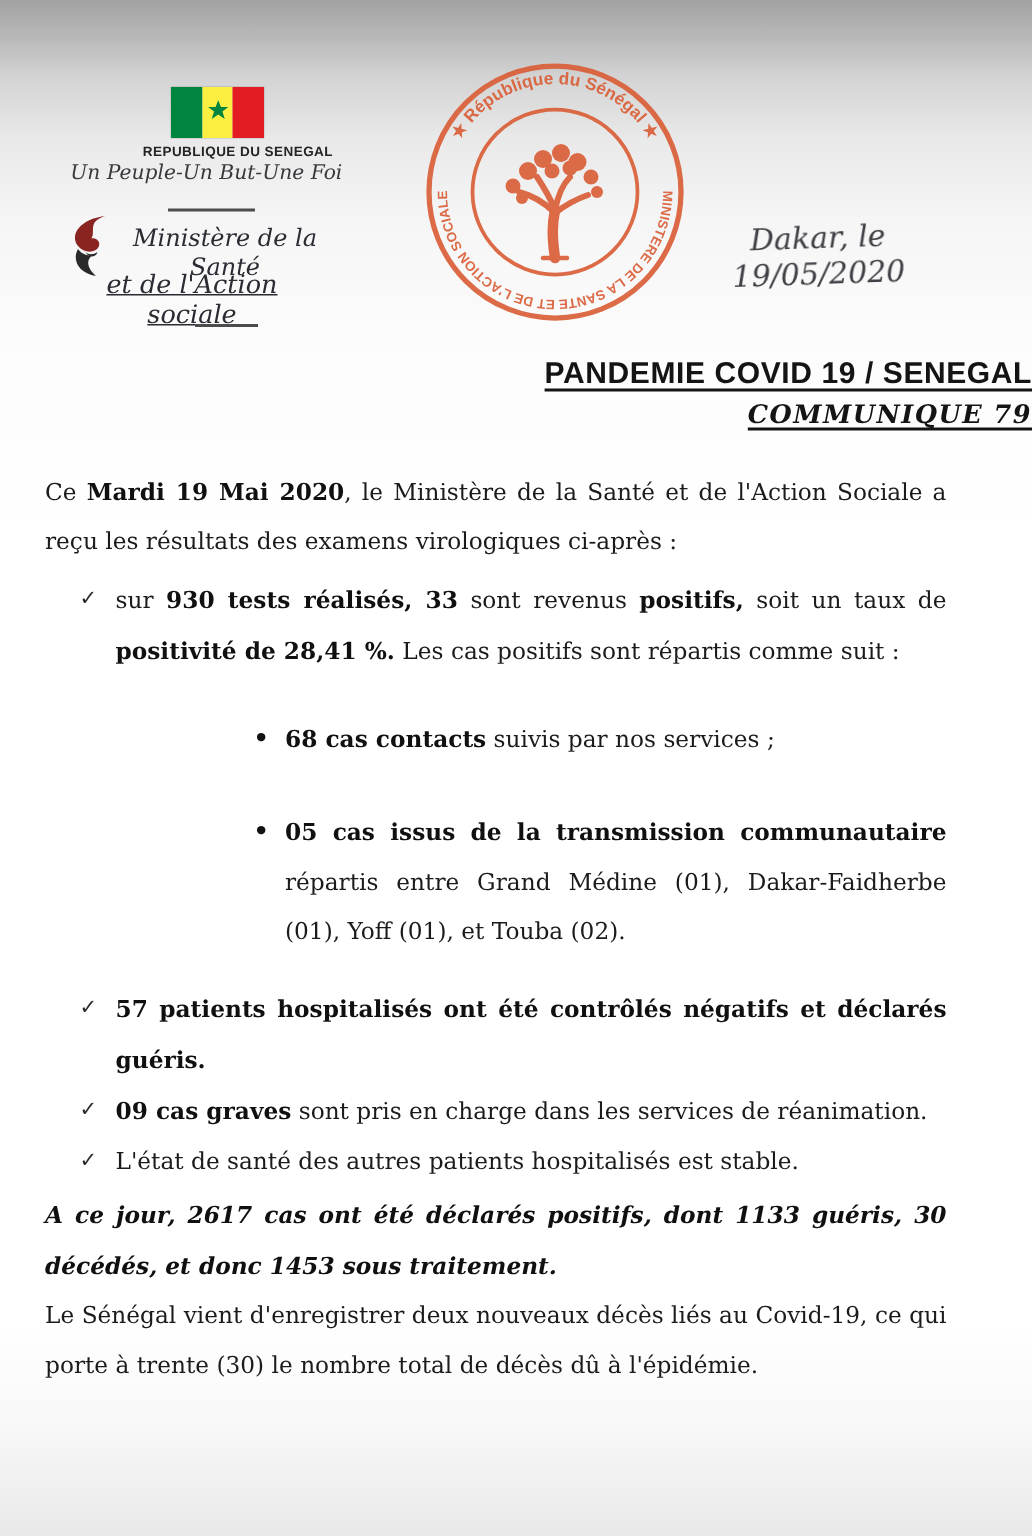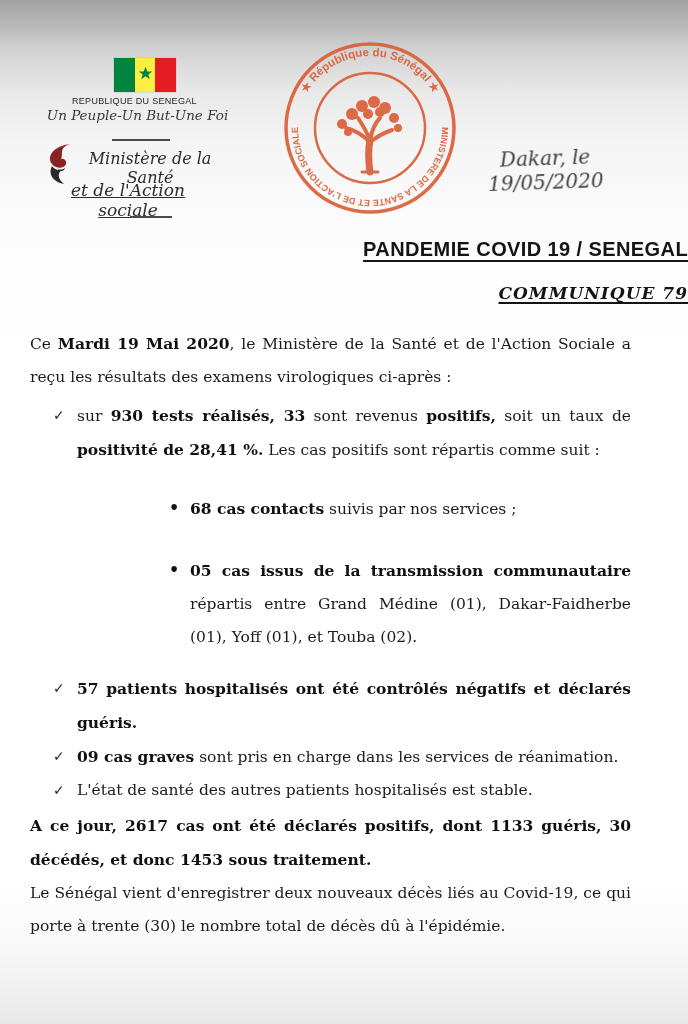--- a/index.html
+++ b/index.html
@@ -20,22 +20,22 @@
 
   .flag { position:absolute; left:114px; top:58px; width:62px; height:34px;
           display:flex; box-shadow:0 0 1px rgba(0,0,0,.35); filter:blur(.3px); }
   .flag .band { flex:1; position:relative; }
   .band.green  { background:var(--flag-green); }
   .band.yellow { background:var(--flag-yellow); }
   .band.red    { background:var(--flag-red); }
   .flag svg { position:absolute; left:3px; top:8px; }
 
   .republic-label { position:absolute; left:72px; top:96px; width:150px;
-    text-align:left; font-family:"Liberation Sans", sans-serif;
-    font-weight:normal; font-size:9px; letter-spacing:.3px; color:#242424;
+    text-align:right; font-family:"Liberation Sans", sans-serif;
+    font-weight:bold; font-size:9px; letter-spacing:.3px; color:#242424;
     filter:blur(.3px); }
   .motto { position:absolute; left:40px; top:107px; width:195px;
     text-align:center; font-style:italic; font-size:13.5px; color:#38383d;
     filter:blur(.4px); }
   .rule1 { position:absolute; left:112px; top:139px; width:58px; height:2px; background:#4c4c4c; }
   .rule2 { position:absolute; left:130px; top:216px; width:42px; height:2px; background:#4c4c4c; }
 
   .ministry-logo { position:absolute; left:44px; top:142px; }
 
   .ministry-line1 { position:absolute; left:66px; top:149px; width:168px;
@@ -51,21 +51,21 @@
   .date-line { position:absolute; left:448px; top:146px; width:195px;
     text-align:center; font-style:italic; font-size:20px; color:#3f3f45;
     transform:rotate(-2deg); filter:blur(.3px); }
 
   
   .title-block { text-align:right; margin-top:8px; }
   .doc-title { display:inline-block;
     font-family:"Liberation Sans", sans-serif; font-weight:800; font-size:20px;
     letter-spacing:.4px; color:#141414;
     text-decoration:underline; text-decoration-thickness:2px; text-underline-offset:4px; }
-  .doc-subtitle { margin-top:22px; }
+  .doc-subtitle { margin-top:6px; }
   .doc-subtitle span { display:inline-block; font-style:italic; font-weight:bold;
     font-size:17px; letter-spacing:1px; color:#141414;
     text-decoration:underline; text-decoration-thickness:2px; text-underline-offset:3px; }
 
   
   .doc-body { margin-top:24px; padding:0 57px 0 30px;
     font-size:15.5px; line-height:33px; text-align:justify; color:#1b1b1b; }
   .doc-body .b { font-weight:bold; color:#101010; }
 
   .block { position:relative; }
@@ -73,21 +73,21 @@
   .block.check .marker { position:absolute; left:-24px; top:0;
     font-family:"DejaVu Sans", sans-serif; font-size:14px; color:#2a2a2a; }
   .block.dot { margin-left:160px; }
   .block.dot .marker { position:absolute; left:-21px; top:-1px;
     font-weight:bold; font-size:16px; color:#111; }
 
   .block:nth-child(2) { margin-top:5px; }
   .block:nth-child(3) { margin-top:25px; }
   .block:nth-child(4) { margin-top:28px; }
   .block:nth-child(5) { margin-top:18px; }
-  .block:nth-child(8) { margin-top:2px; }
+  .block:nth-child(8) { margin-top:2px;font-style:italic; }
 </style>
 </head>
 <body>
 
 <div class="photo">
 
   <div class="header">
 
     <div class="flag">
       <div class="band green"></div>

